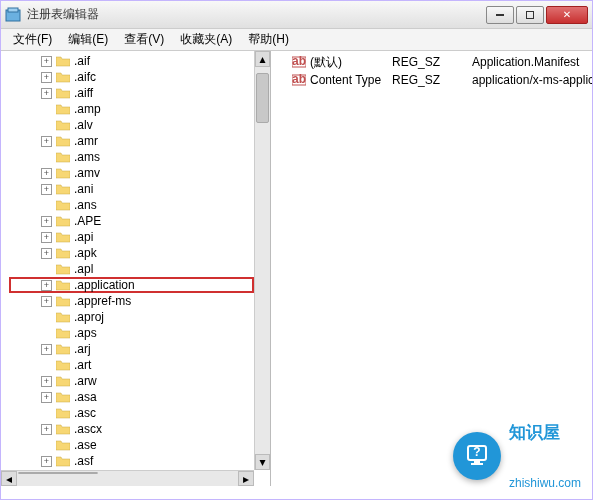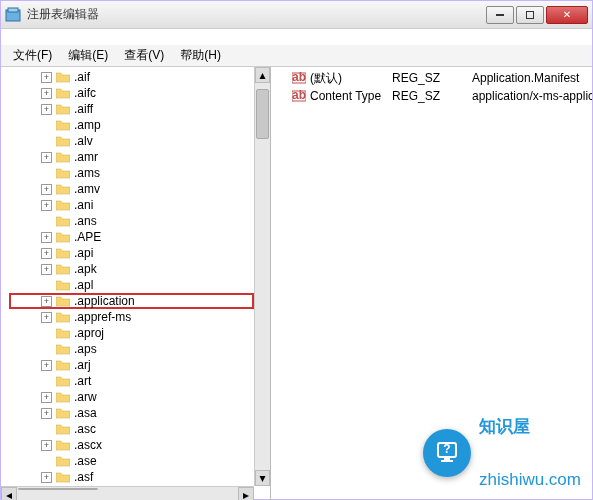--- a/index.html
+++ b/index.html
@@ -7,21 +7,21 @@
 
 .titlebar { height: 28px; background: linear-gradient(#f8f8f8,#e0e0e0); display: flex; align-items: center; padding: 0 4px; border-bottom: 1px solid #ccc; }
 .titlebar .icon { width: 16px; height: 16px; margin-right: 6px; }
 .titlebar .title { flex: 1; color: #333; }
 .winbtns { display: flex; gap: 0; }
 .winbtn { width: 28px; height: 18px; border: 1px solid #888; border-radius: 2px; margin-left: 2px; display: flex; align-items: center; justify-content: center; font-size: 10px; cursor: pointer; background: linear-gradient(#f8f8f8,#ddd); }
 .winbtn.close { background: linear-gradient(#e07070,#c83030); color: #fff; border-color: #a02020; width: 42px; }
 .winbtn.min span { width: 8px; height: 2px; background: #333; display: block; }
 .winbtn.max span { width: 8px; height: 8px; border: 1px solid #333; display: block; }
 
-.menubar { height: 22px; background: #f4f4f4; display: flex; align-items: center; padding: 0 4px; border-bottom: 1px solid #ccc; margin-top: 16px; }
+.menubar { height: 22px; background: #f4f4f4; display: flex; align-items: center; padding: 0 4px; border-bottom: 1px solid #ccc; }
 .menuitem { padding: 2px 8px; cursor: pointer; }
 
 .content { display: flex; height: 435px; }
 .left-pane { width: 270px; border-right: 1px solid #bbb; position: relative; overflow: hidden; }
 .tree-wrap { position: absolute; left: 0; top: 0; right: 16px; bottom: 16px; overflow: hidden; }
 .tree { padding: 2px 0 2px 8px; }
 .tree-row { display: flex; align-items: center; height: 16px; white-space: nowrap; padding-left: 32px; }
 .tree-row .expander { width: 11px; height: 11px; border: 1px solid #999; margin-right: 4px; display: flex; align-items: center; justify-content: center; font-size: 9px; line-height: 1; color: #555; cursor: pointer; flex-shrink: 0; }
 .tree-row .expander.empty { border: none; }
 .folder-icon { width: 14px; height: 11px; margin-right: 4px; flex-shrink: 0; }
@@ -48,21 +48,21 @@
 .list-row .cell { padding: 0 8px; white-space: nowrap; overflow: hidden; }
 .str-icon { width: 14px; height: 14px; margin-right: 4px; flex-shrink: 0; }
 .cell-name { width: 100px; display: flex; align-items: center; }
 .cell-type { width: 80px; }
 .cell-data { flex: 1; }
 
 .watermark { position: absolute; right: 12px; bottom: 10px; display: flex; align-items: center; gap: 8px; }
 .wm-badge { width: 48px; height: 48px; border-radius: 50%; background: #2196d8; display: flex; align-items: center; justify-content: center; box-shadow: 0 2px 6px rgba(0,0,0,.3); }
 .wm-text { display: flex; flex-direction: column; }
 .wm-brand { font-size: 17px; font-weight: bold; color: #2196d8; }
-.wm-url { font-size: 17px; color: #2196d8; margin-top: 32px; }
+.wm-url { font-size: 12px; color: #2196d8; margin-top: 32px; }
 
 .outer { border: 1px solid #c4b5fd; width: 593px; height: 500px; }
 </style>
 </head>
 <body>
 
 <div class="outer">
 <div class="titlebar">
   <svg class="icon" viewBox="0 0 16 16">
         <rect x="1" y="3" width="14" height="11" fill="#6ab0e0" stroke="#3070a0"></rect>
@@ -77,20 +77,21 @@
           <span></span>
         </div>
     <div class="winbtn close">✕</div>
   </div>
 </div>
 
 <div class="menubar">
   <div class="menuitem">文件(F)</div>
   <div class="menuitem">编辑(E)</div>
   <div class="menuitem">查看(V)</div>
+  <div class="menuitem">收藏夹(A)</div>
   <div class="menuitem">帮助(H)</div>
 </div>
 
 <div class="content">
   <div class="left-pane">
     <div class="tree-wrap">
       <div class="tree" id="tree">
             <div class="tree-row">
               <span class="expander">+</span>
               <svg class="folder-icon" viewBox="0 0 14 11">

